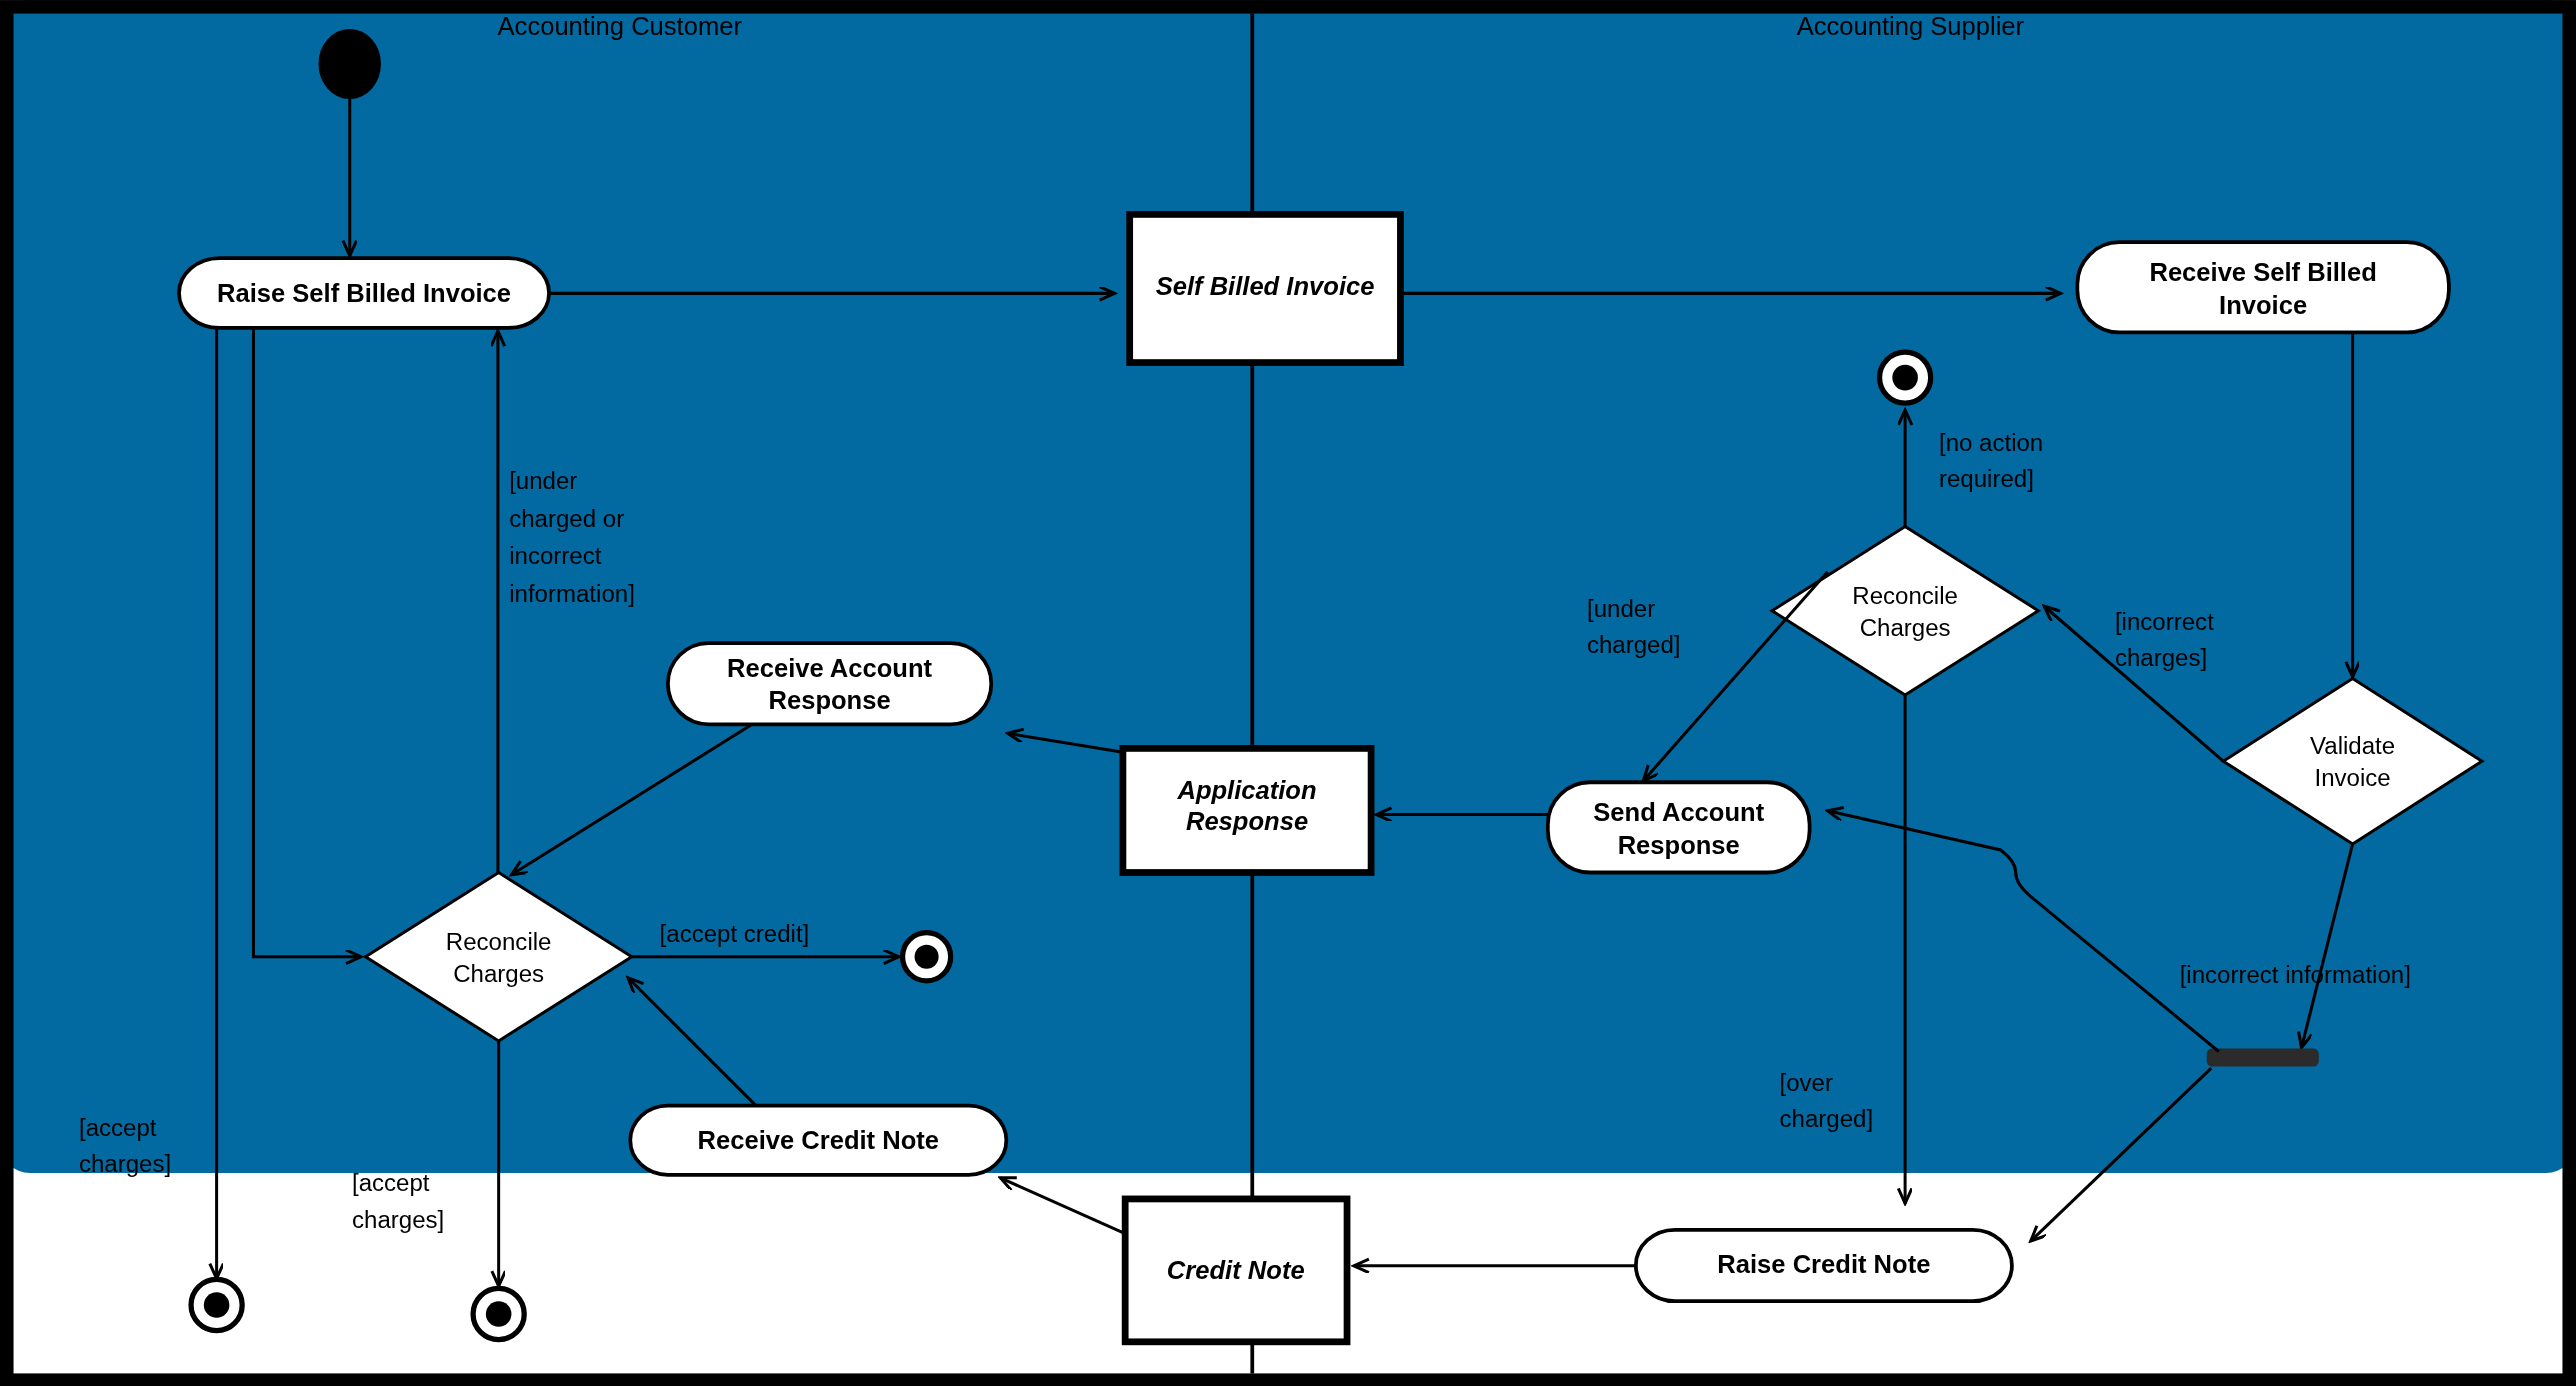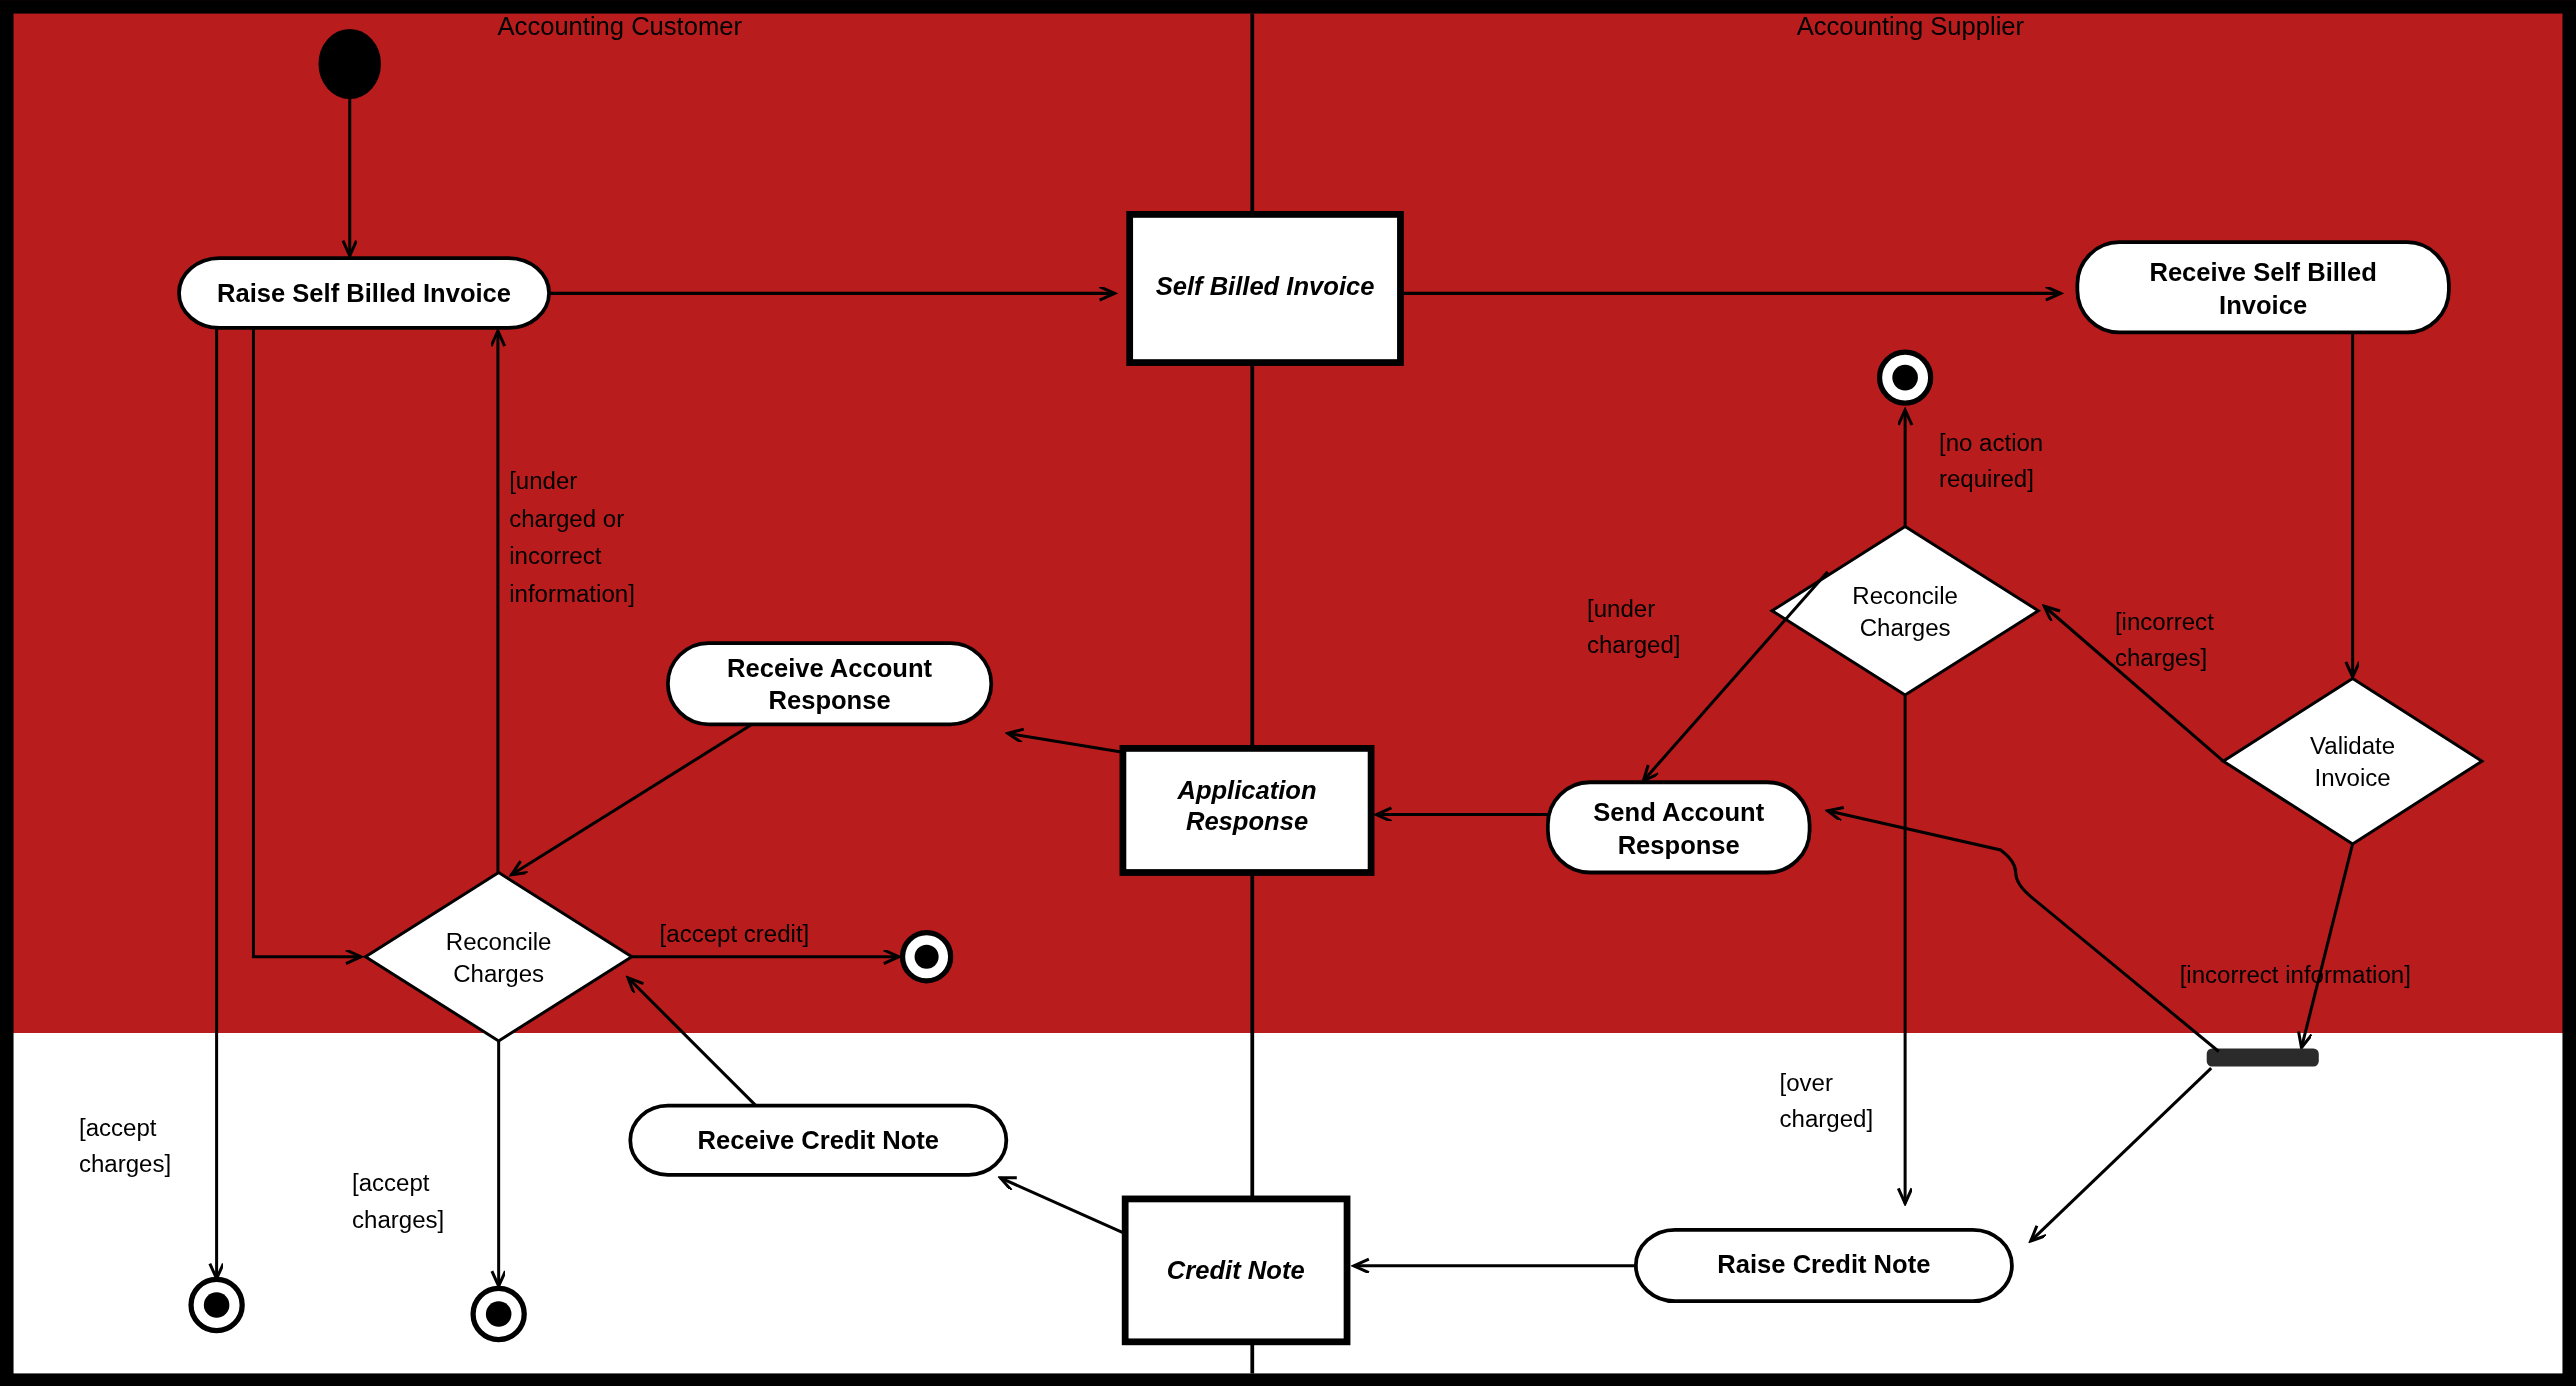--- a/index.html
+++ b/index.html
@@ -9,22 +9,23 @@
   }
   body {
     width: 2576px;
     height: 1387px;
     font-family: "Liberation Sans", sans-serif;
     overflow: hidden;
   }
   #stage {
     position: relative;
     width: 2576px;
-    height: 1033px;
-    background: #b91c1c;
+    height: 1173px;
+    background: #0369a1;
+    border-radius: 30px;
   }
   #diagram {
     position: absolute;
     left: 0;
     top: 0;
     width: 2576px;
     height: 1387px;
   }
   .lane-title {
     font-size: 34px;

